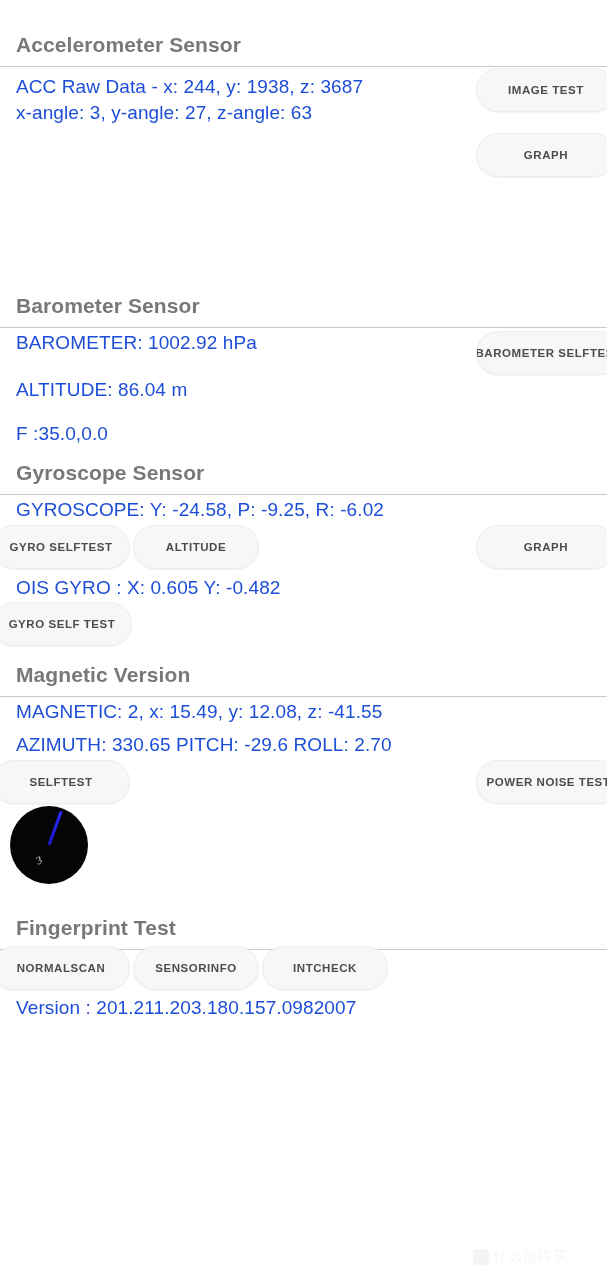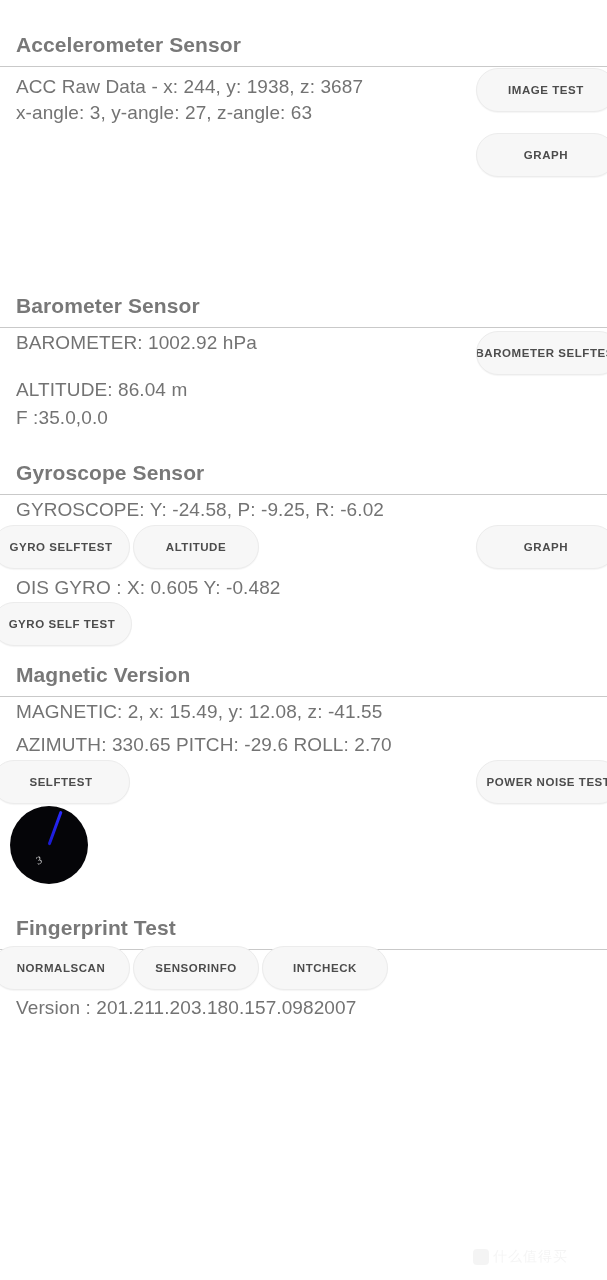--- a/index.html
+++ b/index.html
@@ -41,21 +41,21 @@
     height: 1px;
     background: #c9c9c9;
   }
 
   
   .data-line {
     position: absolute;
     left: 16px;
     font-size: 19px;
     font-weight: normal;
-    color: #737373;
+    color: #1d4ed8;
     white-space: nowrap;
     letter-spacing: 0.1px;
   }
 
   
   .btn {
     position: absolute;
     box-sizing: border-box;
     background: #f7f7f7;
     border: 1px solid #ececec;
@@ -141,21 +141,21 @@
   <div class="data-line" style="top:102px;">x-angle: 3, y-angle: 27, z-angle: 63</div>
 
   <div class="btn" style="left:476px; top:68px; width:140px;">IMAGE TEST</div>
   <div class="btn" style="left:476px; top:133px; width:140px;">GRAPH</div>
 
   <div class="section-title" style="top:294px;">Barometer Sensor</div>
   <div class="divider" style="top:327px;"></div>
 
   <div class="data-line" style="top:332px;">BAROMETER: 1002.92 hPa</div>
   <div class="data-line" style="top:379px;">ALTITUDE: 86.04 m</div>
-  <div class="data-line" style="top:407px;">F :35.0,0.0</div>
+  <div class="data-line" style="top:423px;">F :35.0,0.0</div>
 
   <div class="btn" style="left:476px; top:331px; width:145px;">BAROMETER SELFTEST</div>
 
   <div class="section-title" style="top:461px;">Gyroscope Sensor</div>
   <div class="divider" style="top:494px;"></div>
 
   <div class="data-line" style="top:499px;">GYROSCOPE: Y: -24.58, P: -9.25, R: -6.02</div>
 
   <div class="btn" style="left:-8px; top:525px; width:138px;">GYRO SELFTEST</div>
   <div class="btn" style="left:133px; top:525px; width:126px;">ALTITUDE</div>

